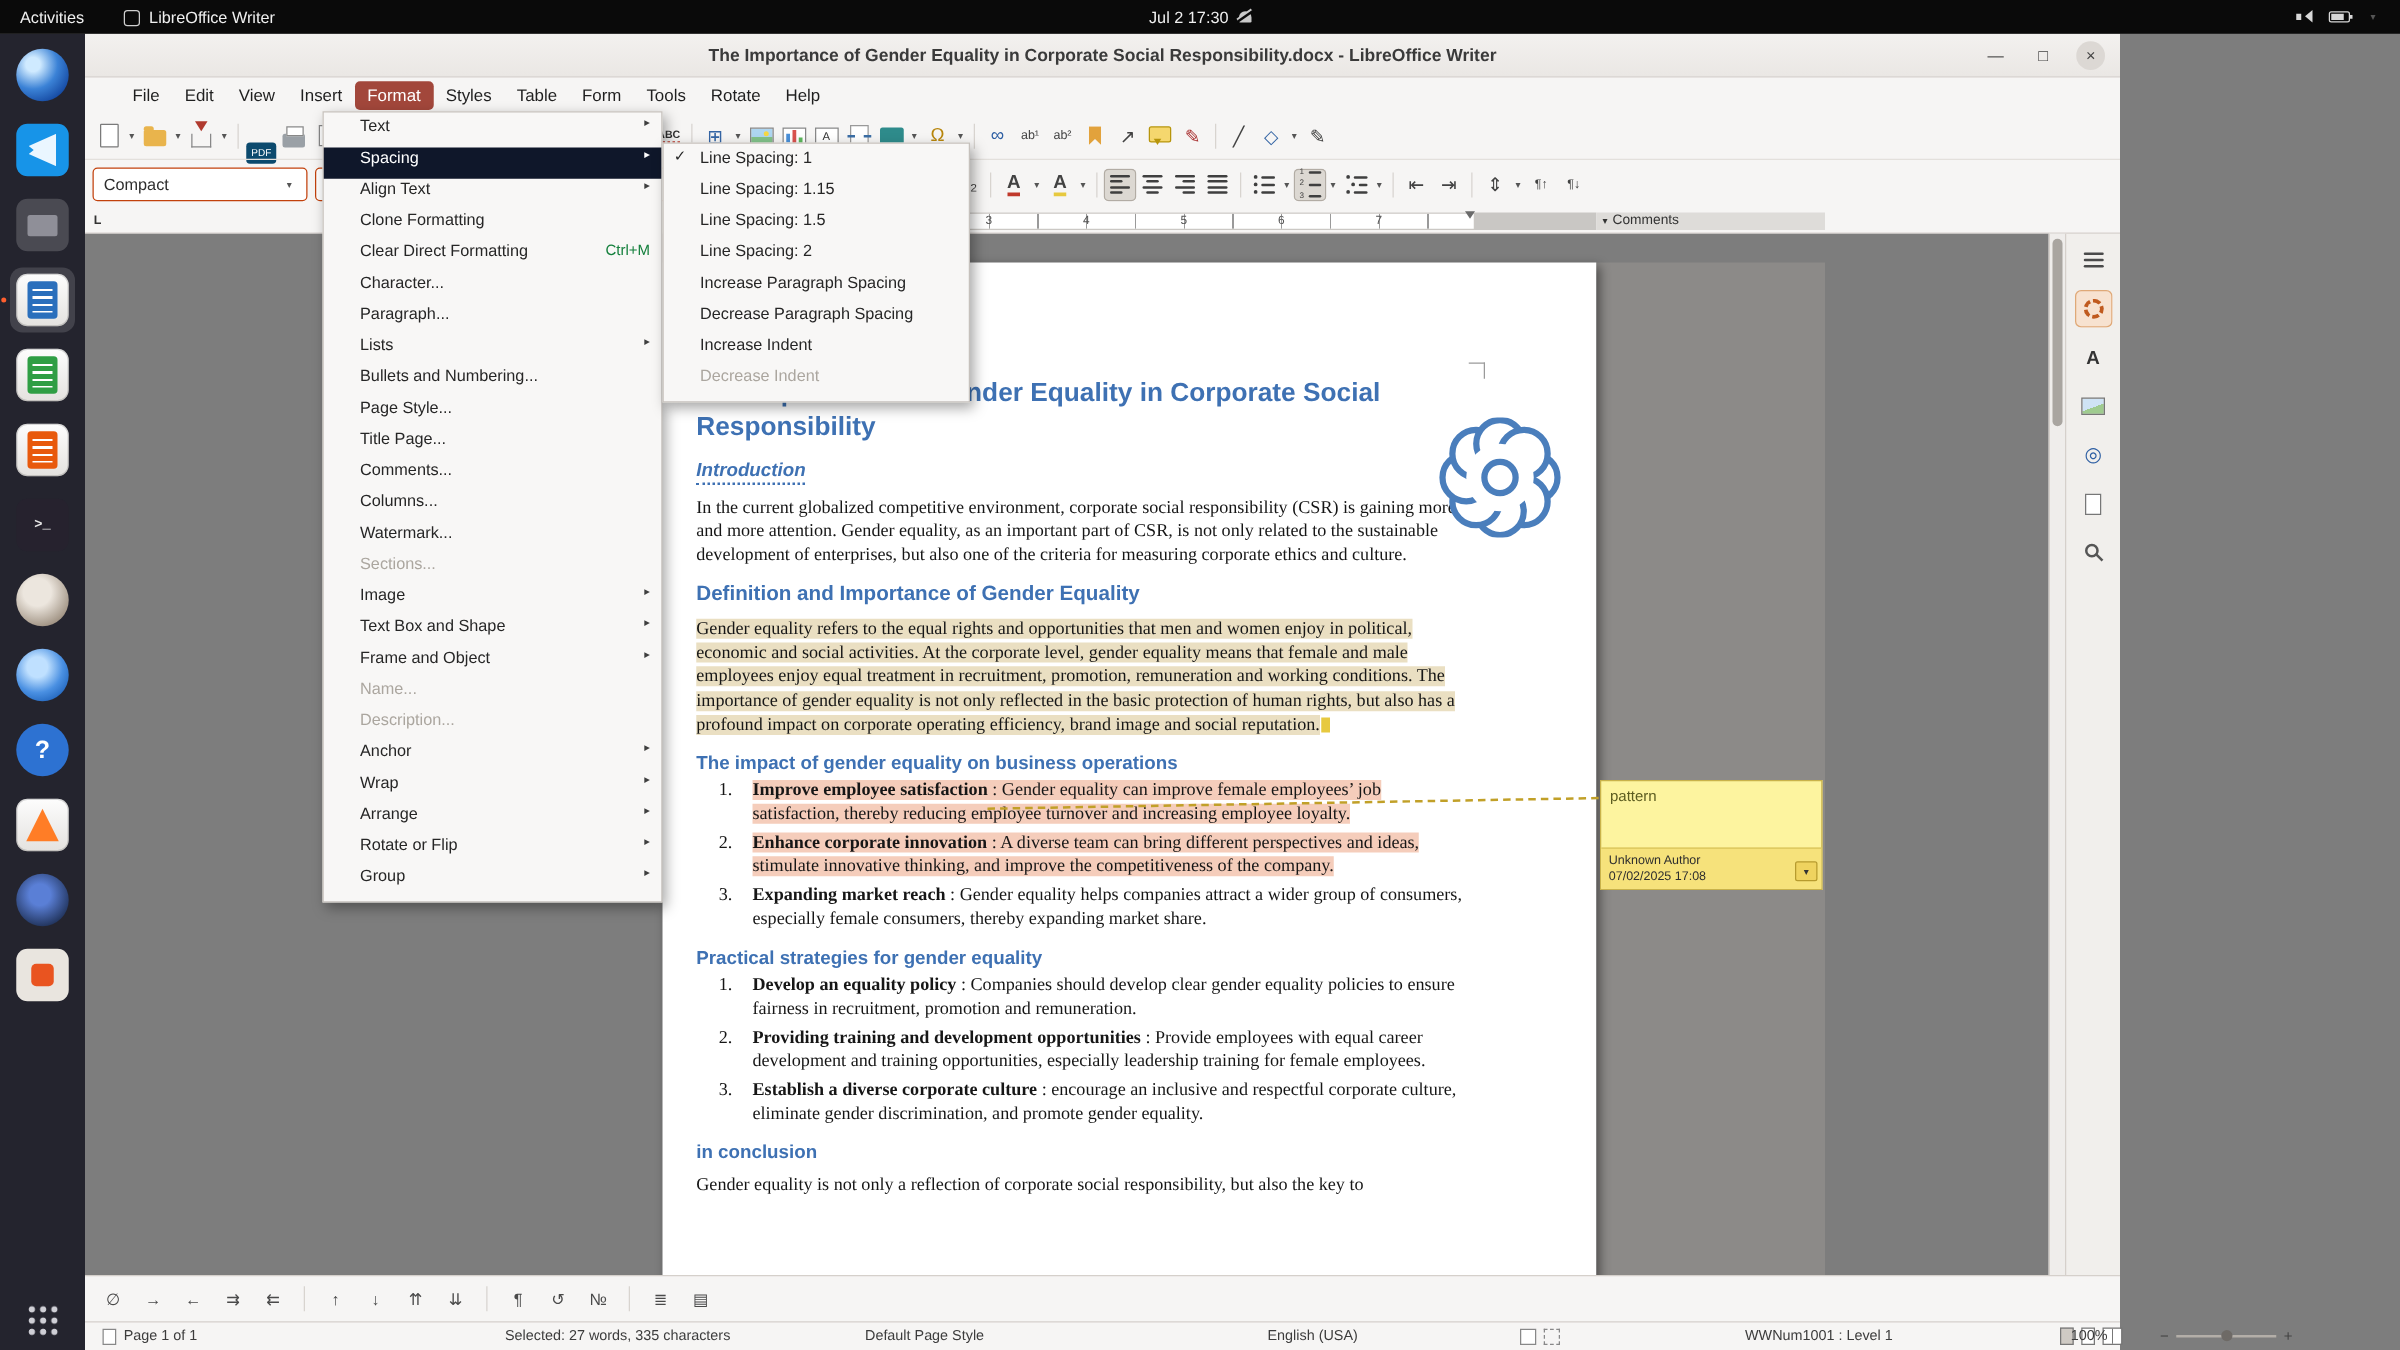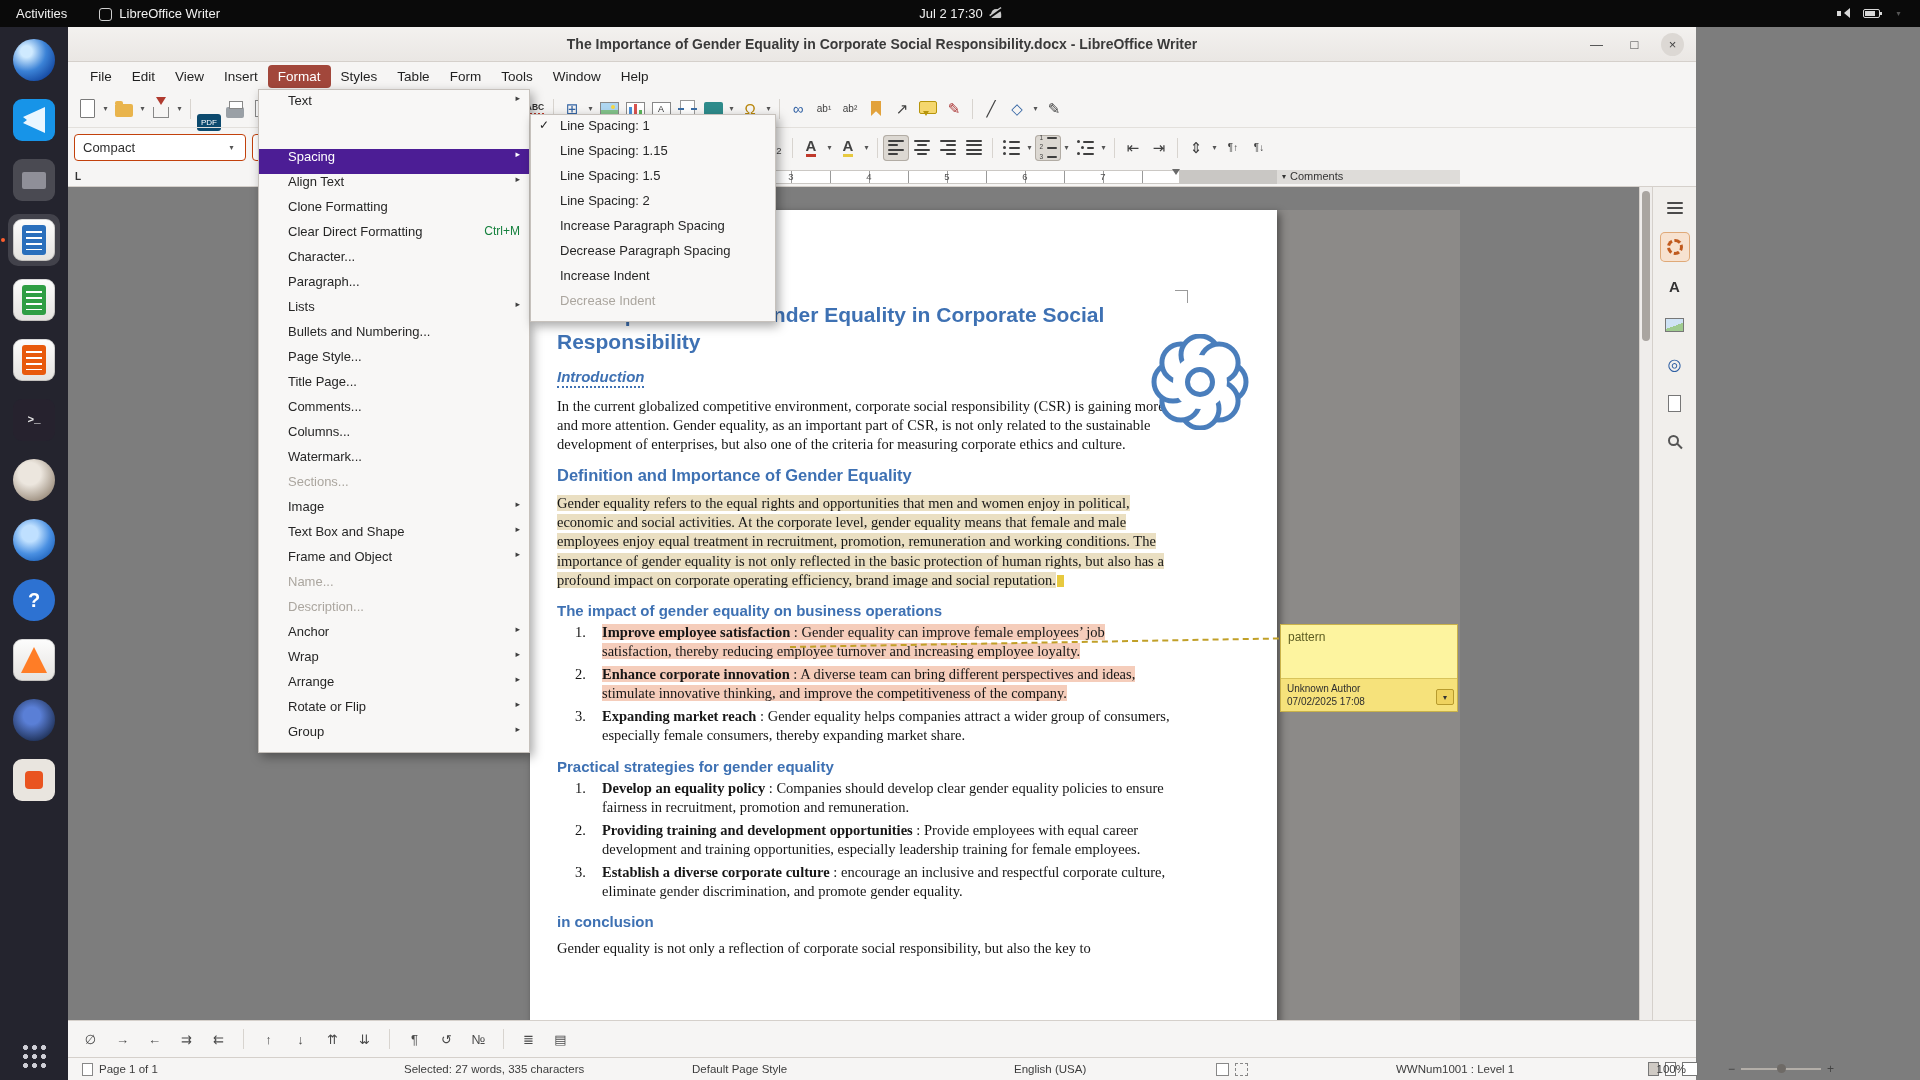--- a/index.html
+++ b/index.html
@@ -51,21 +51,21 @@
   .dock-grid { width:27px; height:27px; flex:none; margin-bottom:10px; background-image:radial-gradient(#cfcfd6 2.2px, transparent 2.8px); background-size:9px 9px; }
 
   
   .window { position:absolute; left:68px; top:27px; width:1628px; bottom:0; display:flex; flex-direction:column; background:#f6f5f4; z-index:10; }
   .titlebar { height:35px; background:linear-gradient(#f3f1ef,#eae7e4); border-bottom:1px solid #d5d0cb; position:relative; display:flex; align-items:center; justify-content:center; flex:none; }
   .title-text { font-size:14px; font-weight:bold; color:#3a3a3a; }
   .win-btns { position:absolute; right:12px; top:0; height:100%; display:flex; align-items:center; gap:15px; }
   .wbtn { width:23px; height:23px; border-radius:50%; display:flex; align-items:center; justify-content:center; font-size:13px; color:#444; }
   .wbtn.close { background:#dcd8d4; }
 
-  .menubar { height:28px; display:flex; align-items:center; padding-left:12px; font-size:13.5px; color:#1f1f1f; flex:none; }
+  .menubar { height:28px; display:flex; align-items:center; padding-left:28px; font-size:13.5px; color:#1f1f1f; flex:none; }
   .mb-item { padding:4px 10px; border-radius:4px; }
   .mb-item.active { background:#a2473b; color:#fff; }
 
   .tb1, .tb2 { display:flex; align-items:center; padding:0 6px; flex:none; }
   .tb1 { height:37px; }
   .tb2 { height:40px; border-top:1px solid #e3e0dc; }
   .tbi { min-width:26px; height:26px; border-radius:4px; display:flex; align-items:center; justify-content:center; font-size:15px; color:#424242; flex:none; }
   .car { width:11px; height:26px; font-size:8px; color:#555; display:flex; align-items:center; justify-content:center; flex:none; }
   .vsep { width:1px; height:20px; background:#d8d4cf; margin:0 5px; flex:none; }
   .active-tool { background:#dcd8d2; box-shadow:inset 0 0 0 1px #b2aca4; }
@@ -192,21 +192,21 @@
 
   
   .menu-pop { position:absolute; background:#f8f7f6; border:1px solid #c6c1bc; box-shadow:3px 4px 10px rgba(0,0,0,.35); z-index:95; font-size:13px; color:#262626; padding:3px 0; }
   .fmenu { left:258px; top:89px; width:272px; }
   .smenu { left:530px; top:114px; width:246px; }
   .fmi { height:25px; display:flex; align-items:flex-start; padding:0 9px; position:relative; }
   .fmi .lab { margin-left:20px; }
   .fmi .arr { margin-left:auto; font-size:9px; color:#3f3f3f; }
   .fmi .sc { margin-left:auto; color:#15803d; font-size:12px; }
   .fmi .chk { position:absolute; left:8px; font-size:12px; }
-  .fmi.hl { background:#4c1d95; color:#fff;margin-top:31px; }
+  .fmi.hl { background:#0f172a; color:#fff; }
   .fmi.hl .arr { color:#fff; }
   .fmi.dis { color:#aba69f; }
 </style>
 </head>
 <body>
 
 <div class="screen">
 
   <div class="topbar">
     <div class="tb-activities">Activities</div>
@@ -295,21 +295,21 @@
     <div class="menubar">
       <span class="mb-item">File</span>
       <span class="mb-item">Edit</span>
       <span class="mb-item">View</span>
       <span class="mb-item">Insert</span>
       <span class="mb-item active">Format</span>
       <span class="mb-item">Styles</span>
       <span class="mb-item">Table</span>
       <span class="mb-item">Form</span>
       <span class="mb-item">Tools</span>
-      <span class="mb-item">Window</span>
+      <span class="mb-item">Rotate</span>
       <span class="mb-item">Help</span>
     </div>
 
     <div class="tb1">
       <span class="tbi">
           <span class="ic-newdoc"></span>
         </span>
       <span class="car">▾</span>
       <span class="tbi">
           <span class="ic-folder"></span>

